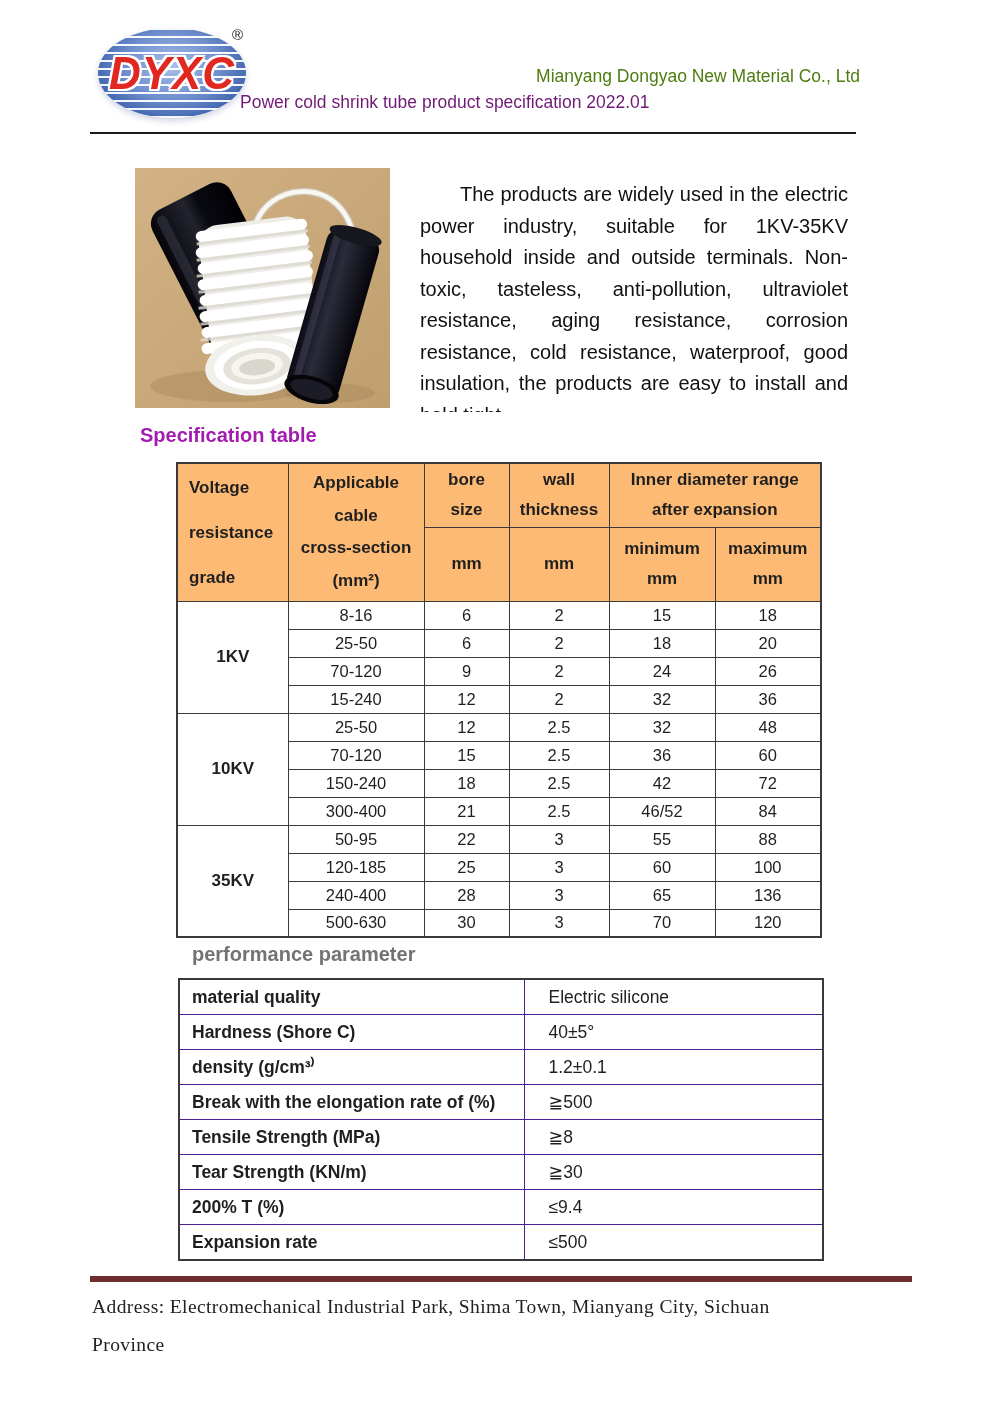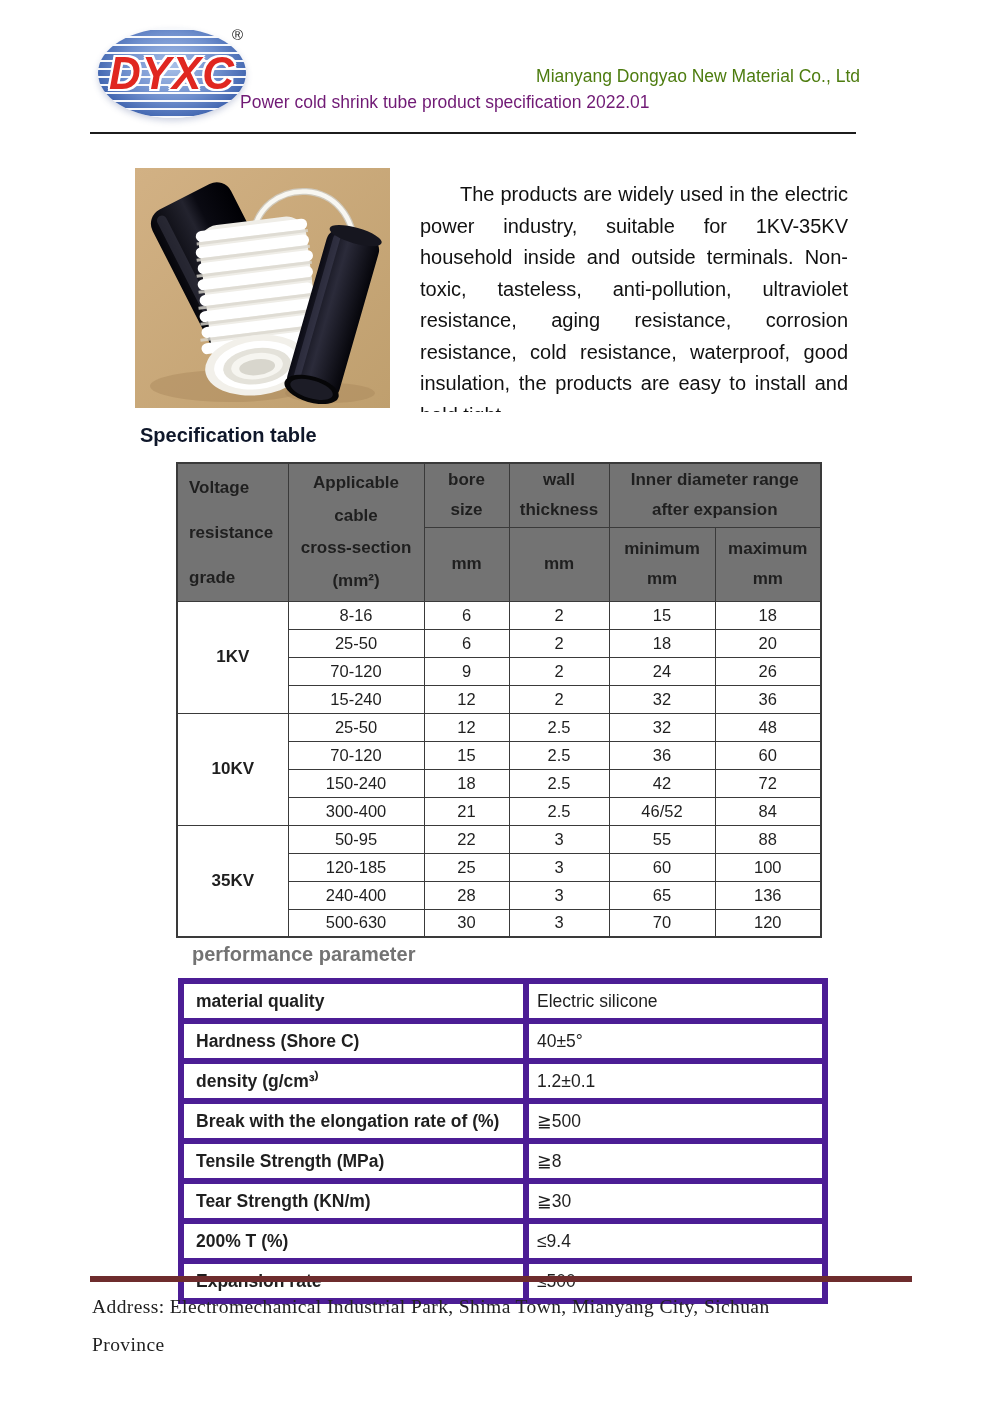--- a/index.html
+++ b/index.html
@@ -52,55 +52,55 @@
   .intro-text {
     position: absolute; left: 420px; top: 179px; width: 428px; height: 233px;
     overflow: hidden;
     font-size: 20px; line-height: 31.5px; text-align: justify;
     text-indent: 40px; color: #111;
   }
 
   
   .spec-heading {
     position: absolute; left: 140px; top: 424px;
-    font-size: 20px; font-weight: bold; color: #0f172a;
+    font-size: 20px; font-weight: bold; color: #a21caf;
   }
   .perf-heading {
     position: absolute; left: 192px; top: 943px;
     font-size: 20px; font-weight: bold; color: #737373;
   }
 
   
   .spec-table {
     position: absolute; left: 176px; top: 462px;
     border-collapse: collapse; table-layout: fixed;
     font-size: 16.5px;
   }
   .spec-table td, .spec-table th { border: 1px solid #3a3a3a; }
   .spec-table { border: 2px solid #3a3a3a; }
-  .spec-table thead td { background: #737373; font-weight: bold; font-size: 17px; text-align: center; vertical-align: middle; }
+  .spec-table thead td { background: #fdba74; font-weight: bold; font-size: 17px; text-align: center; vertical-align: middle; }
   .hdr-line { display: block; line-height: 30px; }
   .voltage-cell { text-align: left !important; padding-left: 11px; }
   .voltage-cell .hdr-line { line-height: 45px; text-align: left; }
   .cable-cell .hdr-line { line-height: 32.5px; }
   .spec-table .r1 td { height: 64px; }
   .spec-table .r2 td { height: 74px; }
   .spec-table tbody td { height: 28px; text-align: center; vertical-align: middle; }
   .group-cell { font-weight: bold; font-size: 17px; }
 
   
   .perf-table {
     position: absolute; left: 178px; top: 978px;
     border-collapse: collapse; table-layout: fixed;
     font-size: 17.5px;
   }
   .perf-table { border: 2px solid #3a3a3a; }
-  .perf-table td { border: 6px solid #4c1d95; height: 31px; vertical-align: middle; }
+  .perf-table td { border: 1px solid #4c1d95; height: 31px; vertical-align: middle; }
   .p-label { font-weight: bold; padding: 2px 12px; text-align: justify; line-height: 30px; }
-  .p-value { padding: 2px 8px; line-height: 30px; }
+  .p-value { padding: 2px 24px; line-height: 30px; }
 
   
   .footer-rule {
     position: absolute; left: 90px; top: 1276px; width: 822px; height: 2px;
     border-top: 4px solid #6e2c2d; border-bottom: 2px solid #6e2c2d;
     background: #ffffff;
   }
   .footer-text {
     position: absolute; left: 92px; top: 1288px; width: 830px;
     font-family: "Liberation Serif", serif;

